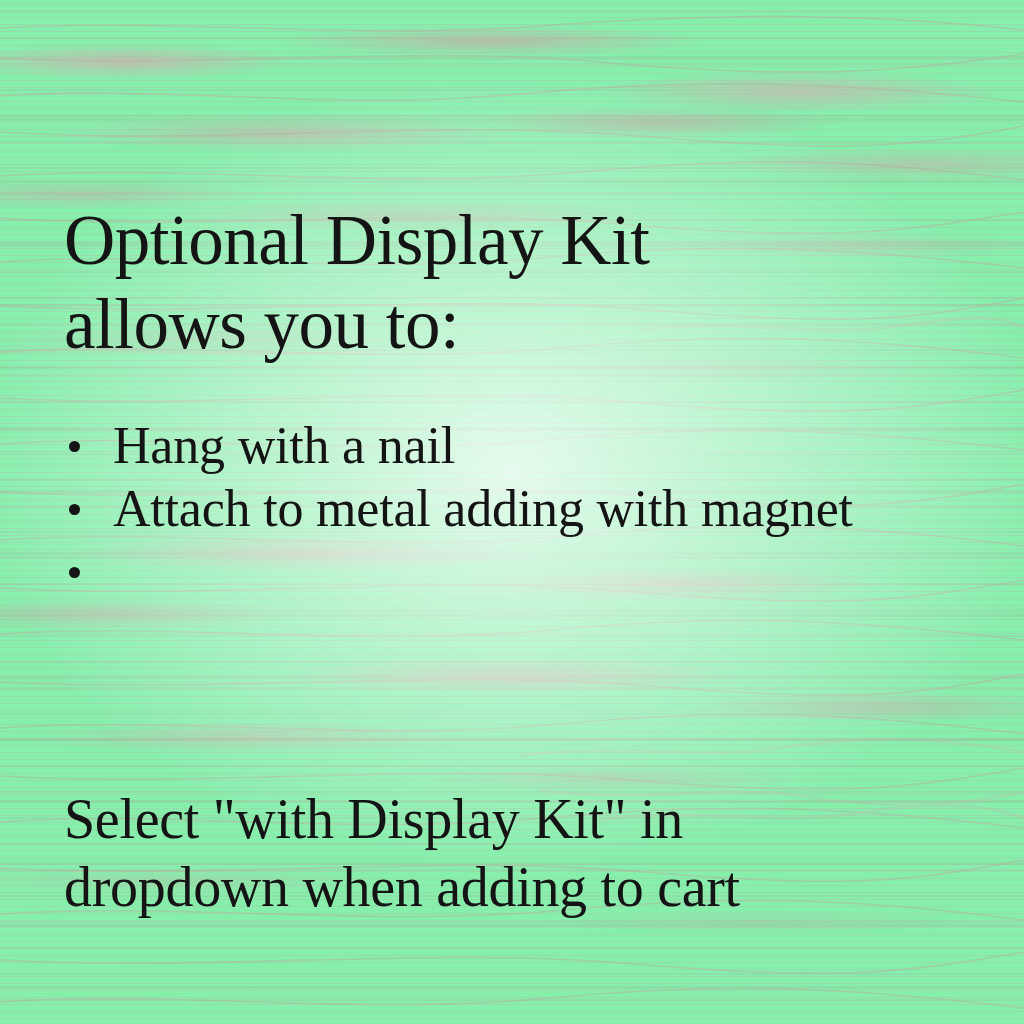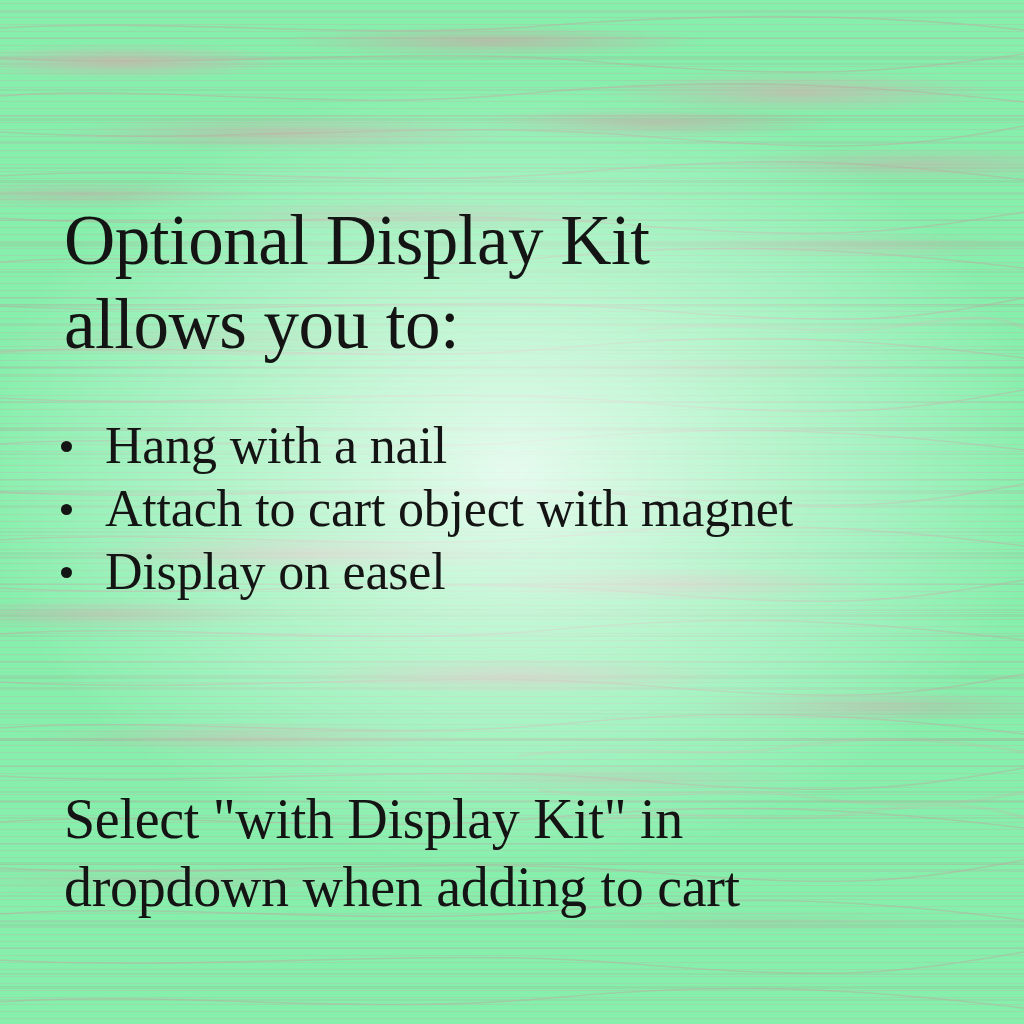--- a/index.html
+++ b/index.html
@@ -127,21 +127,21 @@
     font-size: 71px;
     line-height: 84px;
     font-weight: 400;
     letter-spacing: -0.5px;
     white-space: pre-line;
     color: #141414;
   }
 
   #feature-list {
     position: absolute;
-    left: 58px;
+    left: 66px;
     top: 414px;
     width: 920px;
     list-style: none;
     margin: 0;
     padding: 0;
   }
 
   #feature-list li {
     position: relative;
     padding-left: 47px;
@@ -226,25 +226,24 @@
     <h1 id="headline">Optional Display Kit
 allows you to:</h1>
 
     <ul id="feature-list">
       <li>
         <span class="dot"></span>
         <span>Hang with a nail</span>
       </li>
       <li>
         <span class="dot"></span>
-        <span>Attach to cart object with magnet</span>
+        <span>Attach to metal adding with magnet</span>
       </li>
       <li>
         <span class="dot"></span>
-        <span>Display on easel</span>
       </li>
     </ul>
 
     <p id="closing">Select "with Display Kit" in
 dropdown when adding to cart</p>
 
   </div>
 </div>
 
 </body></html>

